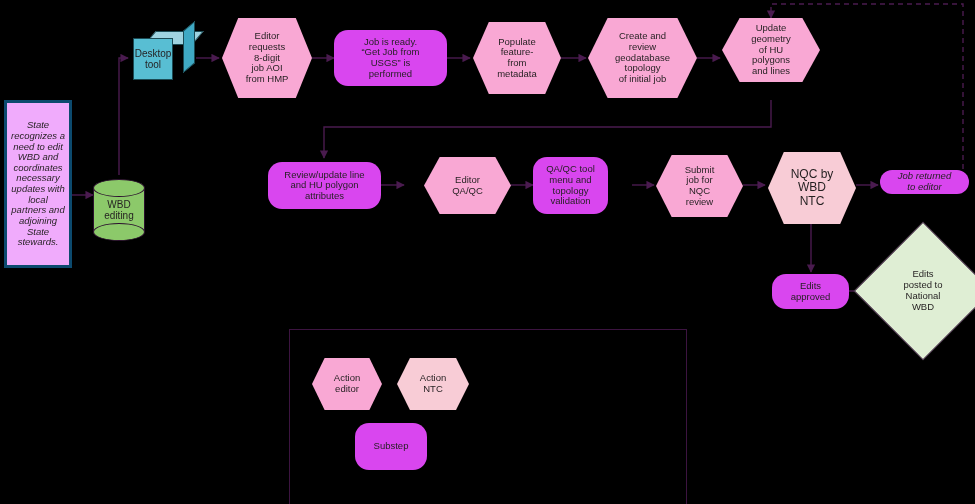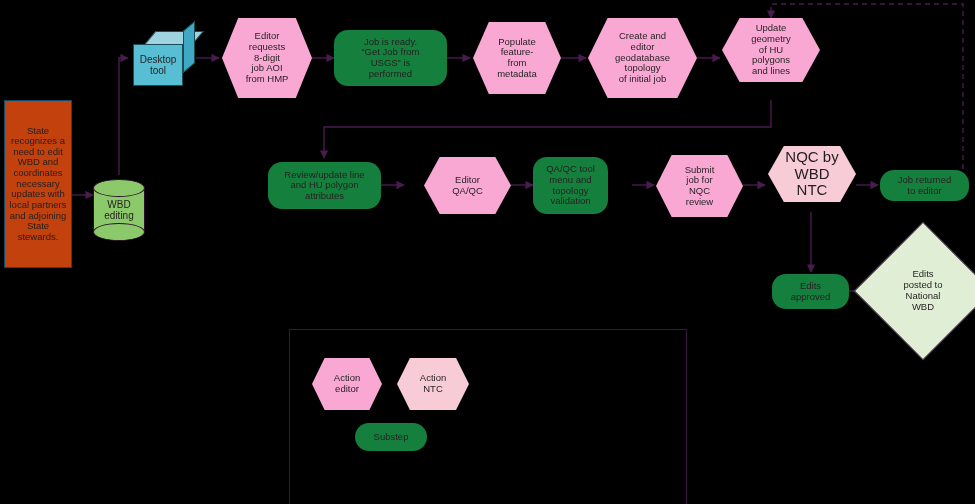--- a/index.html
+++ b/index.html
@@ -40,28 +40,29 @@
   }
   
   .hex {
     clip-path: polygon(18% 0%, 82% 0%, 100% 50%, 82% 100%, 18% 100%, 0% 50%);
   }
   .hex-editor { background: #f9a8d4; }
   .hex-ntc    { background: #f8ccd6; }
 
   
   .substep {
-    background: #15803d;
+    background: #d946ef;
     border-radius: 14px;
   }
 
   
   .statebox {
-    background: #c2410c;
-    border: 1px solid #0c4a6e;
+    background: #f0abfc;
+    border: 3px solid #0c4a6e;
+    font-style: italic;
   }
 
   
   .diamond-wrap {
     position: absolute;
   }
   .diamond-shape {
     position: absolute;
     left: 0; top: 0;
     width: 100%; height: 100%;
@@ -97,22 +98,22 @@
     position: absolute;
     right: 0; top: 0;
     width: 12px; height: 42px;
     background: #3fa9c4;
     border: 1px solid #1b4b55;
     transform: skewY(-40deg);
     transform-origin: top left;
   }
   .box3d-front {
     position: absolute;
-    left: 0; top: 13px;
-    width: 50px; height: 42px;
+    left: 0; top: 7px;
+    width: 40px; height: 42px;
     background: #58bed3;
     border: 1px solid #1b4b55;
     display: flex;
     align-items: center;
     justify-content: center;
     text-align: center;
     line-height: 1.12;
     color: #231f20;
     white-space: pre-line;
   }
@@ -242,21 +243,21 @@
 “Get Job from
 USGS” is
 performed</div>
 
   <div class="node hex hex-editor" style="left:473px; top:22px; width:88px; height:72px; font-size:9.5px;">Populate
 feature-
 from
 metadata</div>
 
   <div class="node hex hex-editor" style="left:588px; top:18px; width:109px; height:80px; font-size:9.5px;">Create and
-editor
+review
 geodatabase
 topology
 of initial job</div>
 
   <div class="node hex hex-editor" style="left:722px; top:18px; width:98px; height:64px; font-size:9.5px;">Update
 geometry
 of HU
 polygons
 and lines</div>
 
@@ -270,25 +271,25 @@
   <div class="node substep" style="left:533px; top:157px; width:75px; height:57px; font-size:9.5px; padding:0 4px;">QA/QC tool
 menu and
 topology
 validation</div>
 
   <div class="node hex hex-editor" style="left:656px; top:155px; width:87px; height:62px; font-size:9.5px;">Submit
 job for
 NQC
 review</div>
 
-  <div class="node hex hex-ntc" style="left:768px; top:146px; width:88px; height:56px; font-size:15px;">NQC by
+  <div class="node hex hex-ntc" style="left:768px; top:152px; width:88px; height:72px; font-size:12px;">NQC by
 WBD
 NTC</div>
 
-  <div class="node substep" style="left:880px; top:170px; width:89px; height:31px; font-size:9.5px; padding:8px 3px;">Job returned
+  <div class="node substep" style="left:880px; top:170px; width:89px; height:24px; font-size:9.5px; padding:8px 3px;font-style:italic;">Job returned
 to editor</div>
 
   <div class="node substep" style="left:772px; top:274px; width:77px; height:35px; font-size:9.5px; padding:0 3px;">Edits
 approved</div>
 
   <div class="diamond-wrap" style="left:874px; top:242px; width:98px; height:98px;">
     <div class="diamond-shape"></div>
     <div class="diamond-label" style="font-size:9.5px;">Edits
 posted to
 National
@@ -296,15 +297,15 @@
   </div>
 
   <div id="legend-panel"></div>
 
   <div class="node hex hex-editor" style="left:312px; top:358px; width:70px; height:52px; font-size:9.5px;">Action
 editor</div>
 
   <div class="node hex hex-ntc" style="left:397px; top:358px; width:72px; height:52px; font-size:9.5px;">Action
 NTC</div>
 
-  <div class="node substep" style="left:355px; top:423px; width:72px; height:28px; font-size:9.5px;">Substep</div>
+  <div class="node substep" style="left:355px; top:423px; width:72px; height:47px; font-size:9.5px;">Substep</div>
 
 </div>
 
 </body></html>

